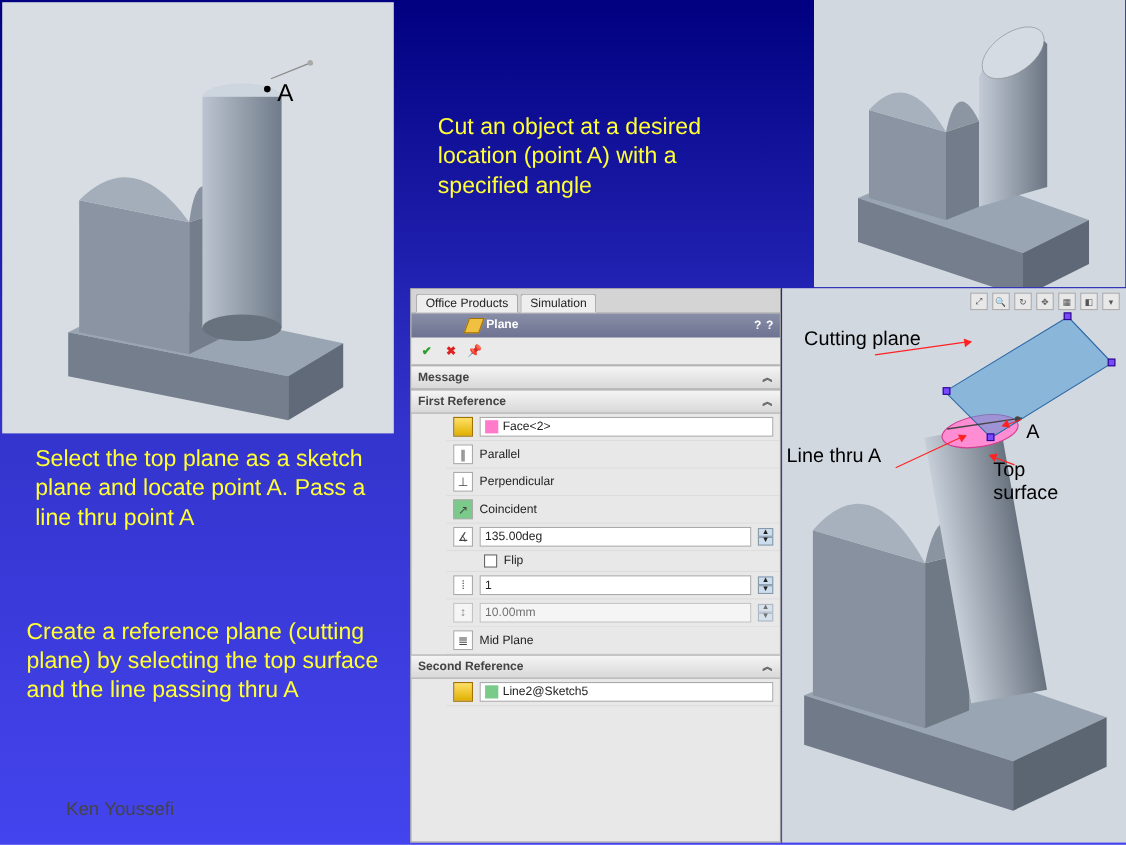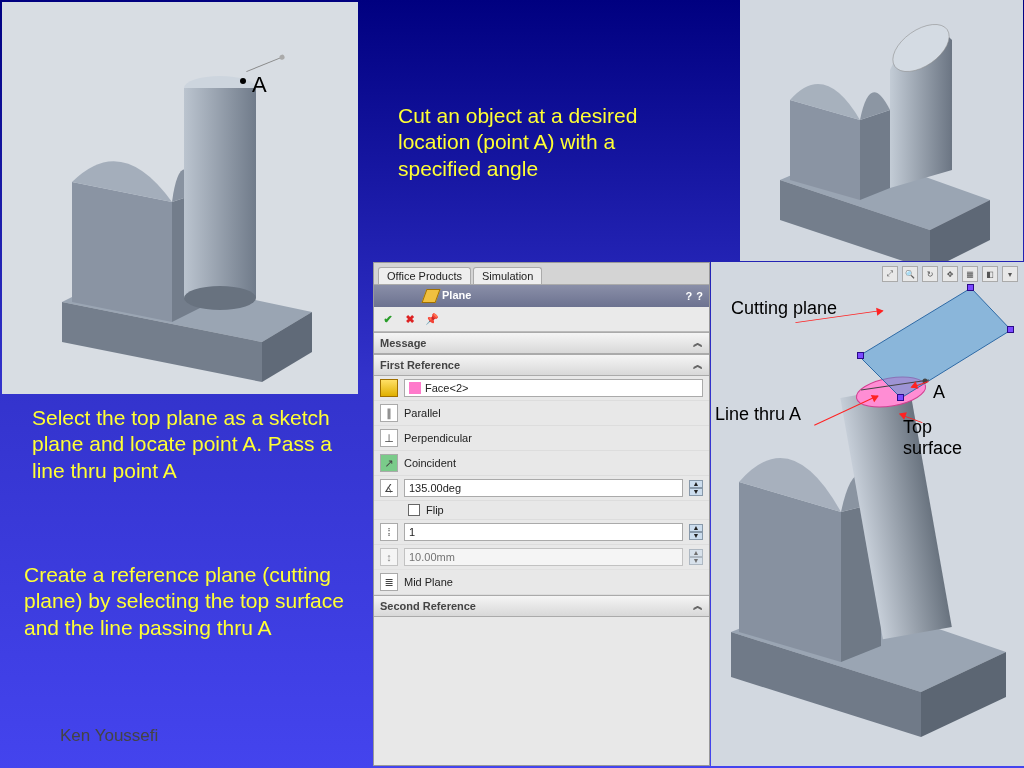--- a/index.html
+++ b/index.html
@@ -144,20 +144,21 @@
     color: #111;
     padding: 4px 6px;
     font-size: 11px;
   }
   .row {
     display: flex;
     align-items: center;
     gap: 6px;
     padding: 3px 6px;
     border-bottom: 1px solid #ddd;
+    margin-left: 32px;
   }
   .row .icon {
     width: 18px; height: 18px;
     border: 1px solid #aaa;
     background: #fff;
     display: inline-flex; align-items: center; justify-content: center;
     font-size: 11px;
     color: #444;
   }
   .row .icon.yellow { background: linear-gradient(#ffe066,#e0b000); border-color:#a07000;}
@@ -373,20 +374,27 @@
   </div>
   <div class="row">
     <span class="icon">≣</span>
     <span>Mid Plane</span>
   </div>
 
   <div class="section-head">
     <span>Second Reference</span>
     <span class="chev">︽</span>
   </div>
+  <div class="row">
+    <span class="icon yellow"></span>
+    <span class="value">
+      <span class="swatch greenswatch"></span>
+      <span>Line2@Sketch5</span>
+    </span>
+  </div>
 </div>
 
 <div class="viewport">
   <div class="viewport-tools">
     <span>⤢</span>
     <span>🔍</span>
     <span>↻</span>
     <span>✥</span>
     <span>▦</span>
     <span>◧</span>

